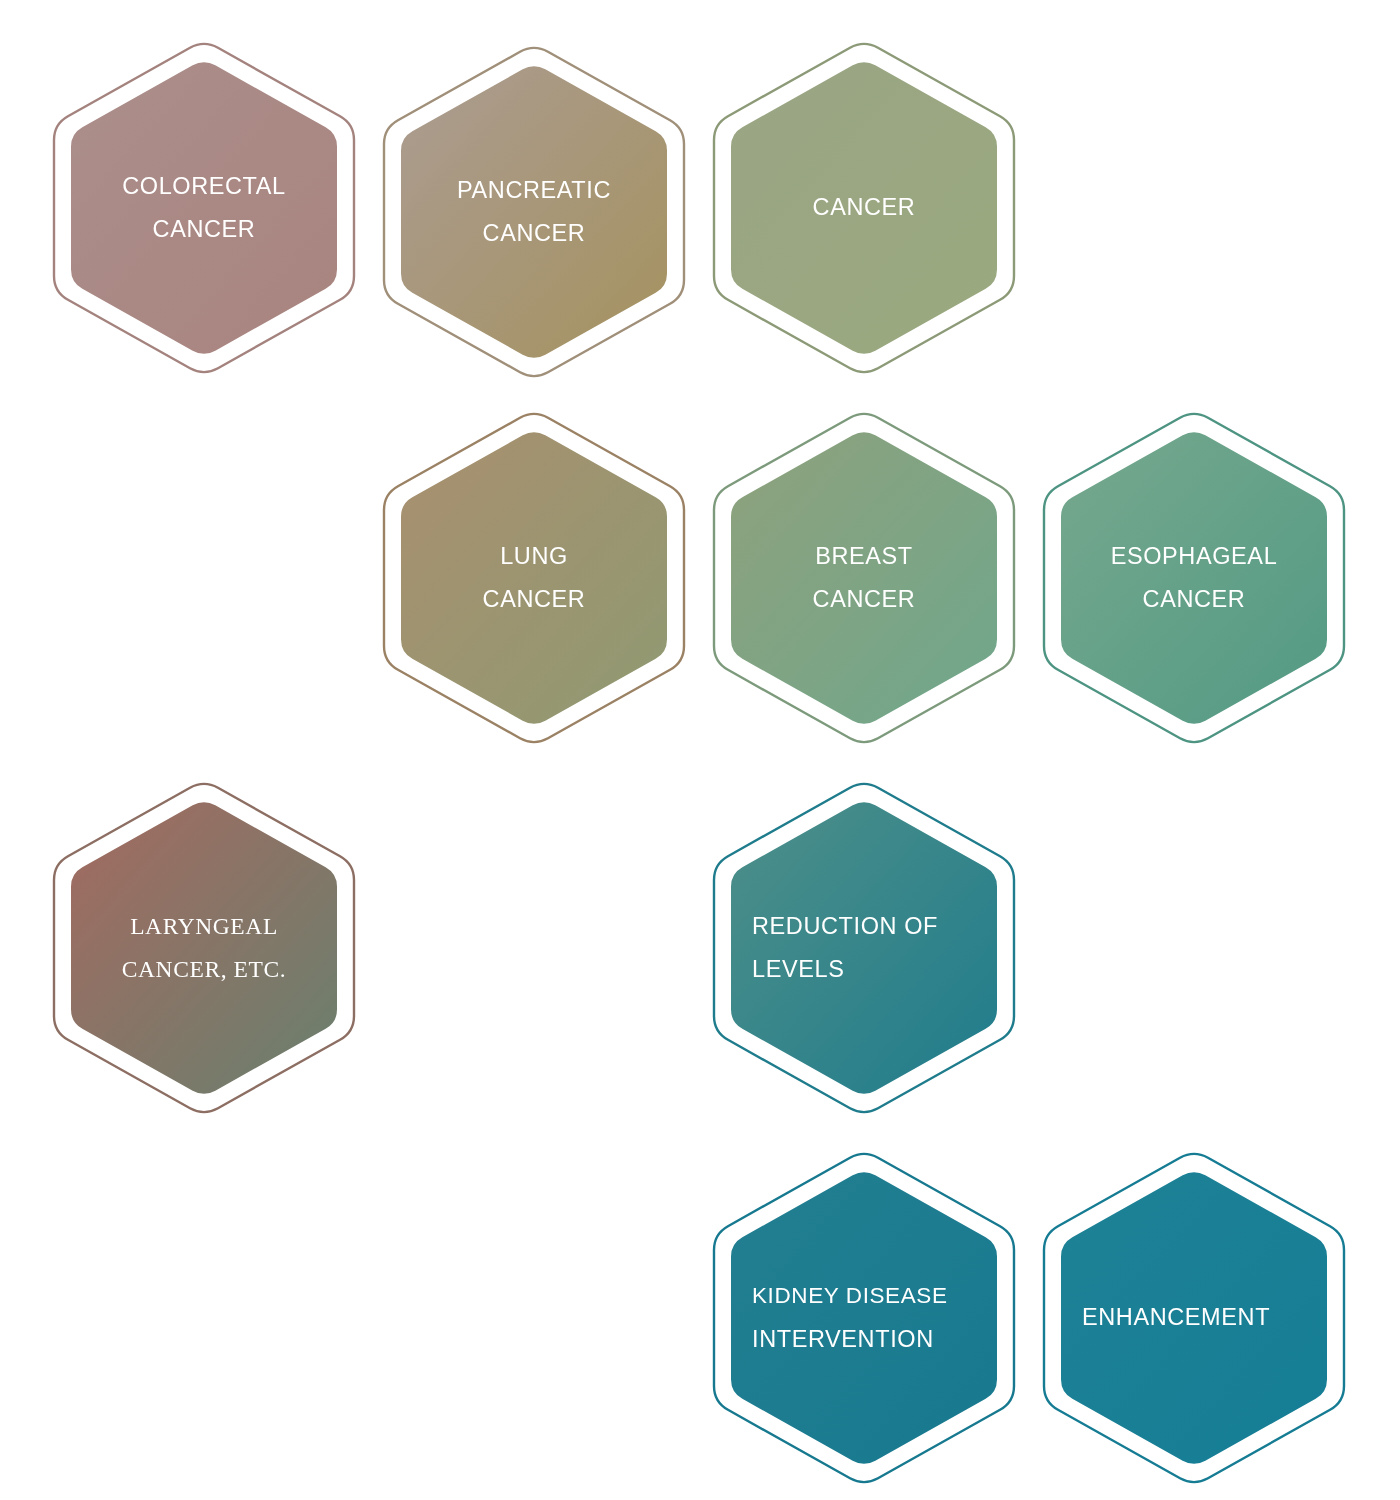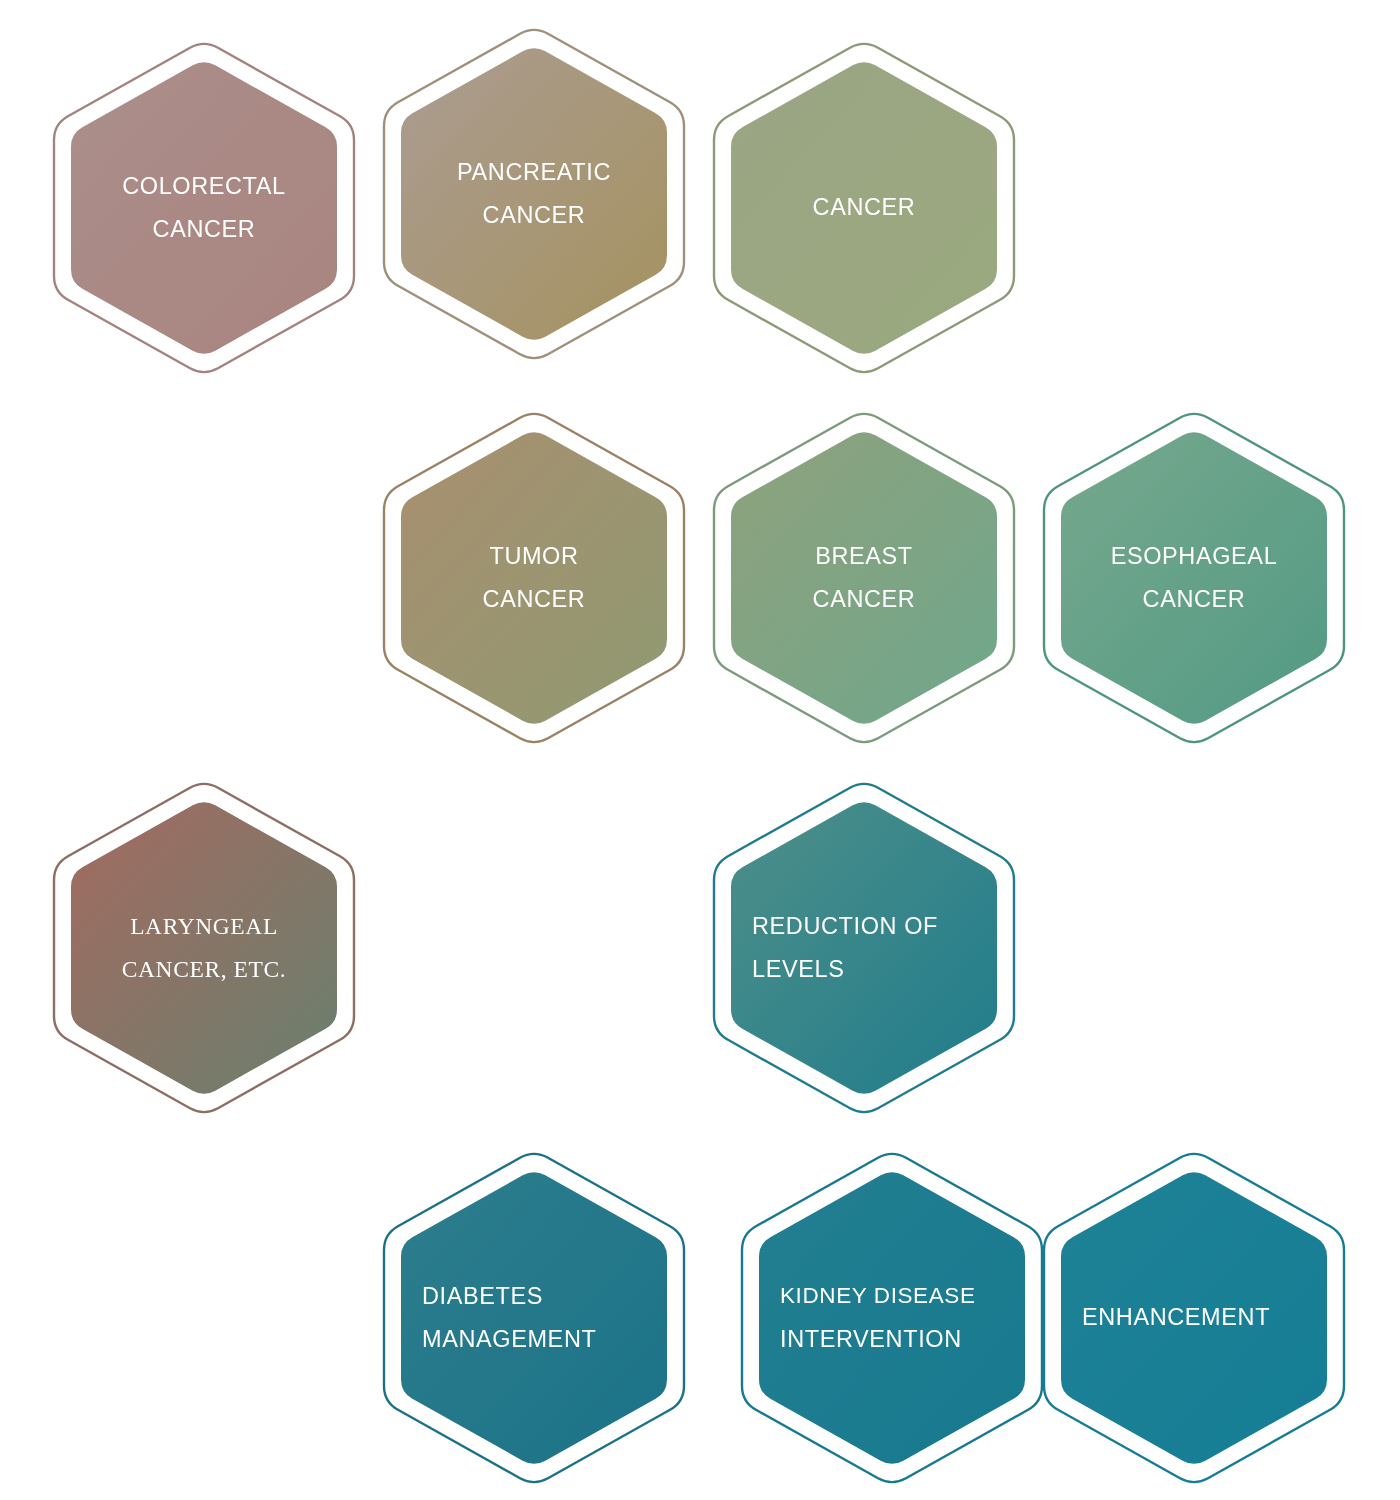--- a/index.html
+++ b/index.html
@@ -81,21 +81,21 @@
         <path d="M138.04,9.82Q152.00,2.00 165.96,9.82L288.04,78.18Q302.00,86.00 302.00,102.00L302.00,238.00Q302.00,254.00 288.04,261.82L165.96,330.18Q152.00,338.00 138.04,330.18L15.96,261.82Q2.00,254.00 2.00,238.00L2.00,102.00Q2.00,86.00 15.96,78.18Z" fill="none" stroke="#a4837e" stroke-width="2.4"></path>
         <path d="M140.66,27.35Q152.00,21.00 163.34,27.35L273.66,89.15Q285.00,95.50 285.00,108.50L285.00,231.50Q285.00,244.50 273.66,250.85L163.34,312.65Q152.00,319.00 140.66,312.65L30.34,250.85Q19.00,244.50 19.00,231.50L19.00,108.50Q19.00,95.50 30.34,89.15Z" fill="url(#grad-0)" stroke="none"></path>
       </svg>
       <div class="hex-label">
         <div class="lines">
           <div class="hex-line">COLORECTAL</div>
           <div class="hex-line">CANCER</div>
         </div>
       </div>
     </div>
-    <div class="hex-cell" style="left: 382px; top: 24px;">
+    <div class="hex-cell" style="left: 382px; top: 42px;">
       <svg class="hex-svg" viewBox="0 0 304 340">
         <defs>
           <linearGradient id="grad-1" x1="0%" y1="0%" x2="100%" y2="100%">
             <stop offset="0%" stop-color="#ab9c92"></stop>
             <stop offset="100%" stop-color="#a5925f"></stop>
           </linearGradient>
         </defs>
         <path d="M138.04,9.82Q152.00,2.00 165.96,9.82L288.04,78.18Q302.00,86.00 302.00,102.00L302.00,238.00Q302.00,254.00 288.04,261.82L165.96,330.18Q152.00,338.00 138.04,330.18L15.96,261.82Q2.00,254.00 2.00,238.00L2.00,102.00Q2.00,86.00 15.96,78.18Z" fill="none" stroke="#a08f79" stroke-width="2.4"></path>
         <path d="M140.66,27.35Q152.00,21.00 163.34,27.35L273.66,89.15Q285.00,95.50 285.00,108.50L285.00,231.50Q285.00,244.50 273.66,250.85L163.34,312.65Q152.00,319.00 140.66,312.65L30.34,250.85Q19.00,244.50 19.00,231.50L19.00,108.50Q19.00,95.50 30.34,89.15Z" fill="url(#grad-1)" stroke="none"></path>
       </svg>
@@ -129,21 +129,21 @@
           <linearGradient id="grad-3" x1="0%" y1="0%" x2="100%" y2="100%">
             <stop offset="0%" stop-color="#a98f6f"></stop>
             <stop offset="100%" stop-color="#8f9a72"></stop>
           </linearGradient>
         </defs>
         <path d="M138.04,9.82Q152.00,2.00 165.96,9.82L288.04,78.18Q302.00,86.00 302.00,102.00L302.00,238.00Q302.00,254.00 288.04,261.82L165.96,330.18Q152.00,338.00 138.04,330.18L15.96,261.82Q2.00,254.00 2.00,238.00L2.00,102.00Q2.00,86.00 15.96,78.18Z" fill="none" stroke="#9b8264" stroke-width="2.4"></path>
         <path d="M140.66,27.35Q152.00,21.00 163.34,27.35L273.66,89.15Q285.00,95.50 285.00,108.50L285.00,231.50Q285.00,244.50 273.66,250.85L163.34,312.65Q152.00,319.00 140.66,312.65L30.34,250.85Q19.00,244.50 19.00,231.50L19.00,108.50Q19.00,95.50 30.34,89.15Z" fill="url(#grad-3)" stroke="none"></path>
       </svg>
       <div class="hex-label">
         <div class="lines">
-          <div class="hex-line">TUMOR</div>
+          <div class="hex-line">LUNG</div>
           <div class="hex-line">CANCER</div>
         </div>
       </div>
     </div>
     <div class="hex-cell" style="left: 712px; top: 408px;">
       <svg class="hex-svg" viewBox="0 0 304 340">
         <defs>
           <linearGradient id="grad-4" x1="0%" y1="0%" x2="100%" y2="100%">
             <stop offset="0%" stop-color="#8fa17c"></stop>
             <stop offset="100%" stop-color="#6fa78c"></stop>
@@ -206,39 +206,21 @@
         <path d="M138.04,9.82Q152.00,2.00 165.96,9.82L288.04,78.18Q302.00,86.00 302.00,102.00L302.00,238.00Q302.00,254.00 288.04,261.82L165.96,330.18Q152.00,338.00 138.04,330.18L15.96,261.82Q2.00,254.00 2.00,238.00L2.00,102.00Q2.00,86.00 15.96,78.18Z" fill="none" stroke="#1f7c8c" stroke-width="2.4"></path>
         <path d="M140.66,27.35Q152.00,21.00 163.34,27.35L273.66,89.15Q285.00,95.50 285.00,108.50L285.00,231.50Q285.00,244.50 273.66,250.85L163.34,312.65Q152.00,319.00 140.66,312.65L30.34,250.85Q19.00,244.50 19.00,231.50L19.00,108.50Q19.00,95.50 30.34,89.15Z" fill="url(#grad-8)" stroke="none"></path>
       </svg>
       <div class="hex-label left">
         <div class="lines">
           <div class="hex-line">REDUCTION OF</div>
           <div class="hex-line">LEVELS</div>
         </div>
       </div>
     </div>
-    <div class="hex-cell" style="left: 382px; top: 1148px;">
-      <svg class="hex-svg" viewBox="0 0 304 340">
-        <defs>
-          <linearGradient id="grad-9" x1="0%" y1="0%" x2="100%" y2="100%">
-            <stop offset="0%" stop-color="#2d7e8d"></stop>
-            <stop offset="100%" stop-color="#1b7287"></stop>
-          </linearGradient>
-        </defs>
-        <path d="M138.04,9.82Q152.00,2.00 165.96,9.82L288.04,78.18Q302.00,86.00 302.00,102.00L302.00,238.00Q302.00,254.00 288.04,261.82L165.96,330.18Q152.00,338.00 138.04,330.18L15.96,261.82Q2.00,254.00 2.00,238.00L2.00,102.00Q2.00,86.00 15.96,78.18Z" fill="none" stroke="#1b7287" stroke-width="2.4"></path>
-        <path d="M140.66,27.35Q152.00,21.00 163.34,27.35L273.66,89.15Q285.00,95.50 285.00,108.50L285.00,231.50Q285.00,244.50 273.66,250.85L163.34,312.65Q152.00,319.00 140.66,312.65L30.34,250.85Q19.00,244.50 19.00,231.50L19.00,108.50Q19.00,95.50 30.34,89.15Z" fill="url(#grad-9)" stroke="none"></path>
-      </svg>
-      <div class="hex-label left">
-        <div class="lines">
-          <div class="hex-line">DIABETES</div>
-          <div class="hex-line">MANAGEMENT</div>
-        </div>
-      </div>
-    </div>
-    <div class="hex-cell" style="left: 740px; top: 1148px; padding-left: 43px;">
+    <div class="hex-cell" style="left: 712px; top: 1148px; padding-left: 43px;">
       <svg class="hex-svg" viewBox="0 0 304 340">
         <defs>
           <linearGradient id="grad-10" x1="0%" y1="0%" x2="100%" y2="100%">
             <stop offset="0%" stop-color="#237f91"></stop>
             <stop offset="100%" stop-color="#17798f"></stop>
           </linearGradient>
         </defs>
         <path d="M138.04,9.82Q152.00,2.00 165.96,9.82L288.04,78.18Q302.00,86.00 302.00,102.00L302.00,238.00Q302.00,254.00 288.04,261.82L165.96,330.18Q152.00,338.00 138.04,330.18L15.96,261.82Q2.00,254.00 2.00,238.00L2.00,102.00Q2.00,86.00 15.96,78.18Z" fill="none" stroke="#17798f" stroke-width="2.4"></path>
         <path d="M140.66,27.35Q152.00,21.00 163.34,27.35L273.66,89.15Q285.00,95.50 285.00,108.50L285.00,231.50Q285.00,244.50 273.66,250.85L163.34,312.65Q152.00,319.00 140.66,312.65L30.34,250.85Q19.00,244.50 19.00,231.50L19.00,108.50Q19.00,95.50 30.34,89.15Z" fill="url(#grad-10)" stroke="none"></path>
       </svg>

